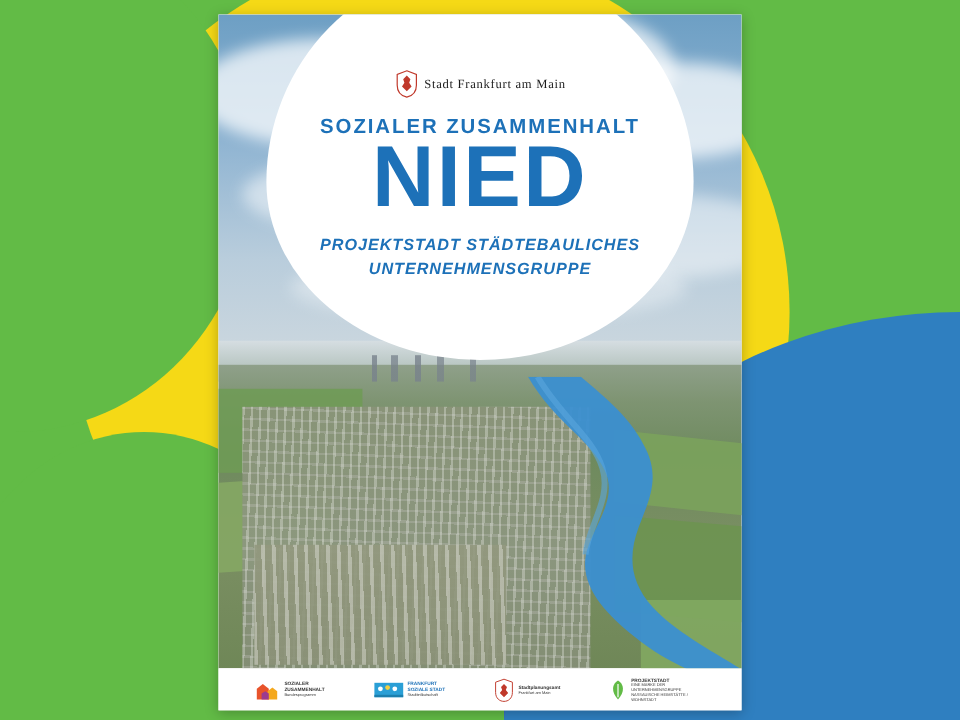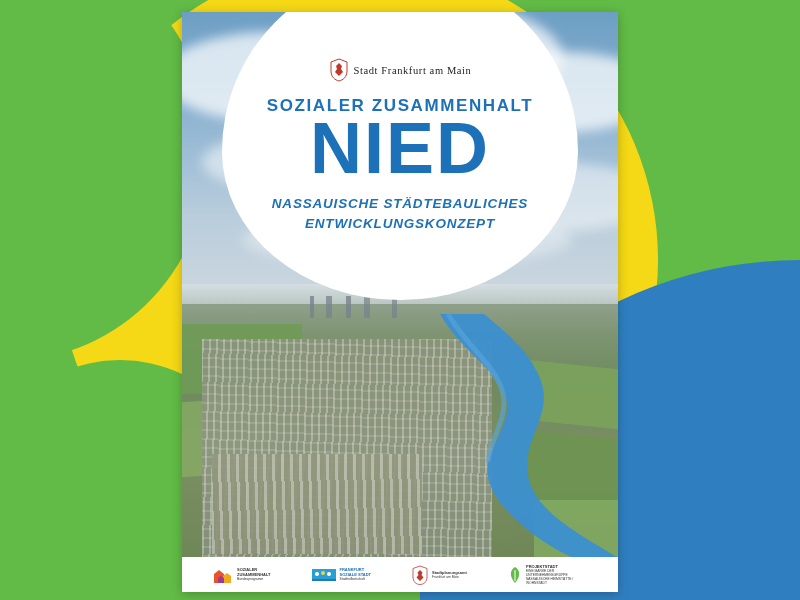--- a/index.html
+++ b/index.html
@@ -314,22 +314,22 @@
               <path d="M10 1 L18 4 V13 C18 19 14 22 10 23 C6 22 2 19 2 13 V4 Z" fill="#ffffff" stroke="#c0392b" stroke-width="1"></path>
               <path d="M10 5 L13 8 L12 11 L14 14 L10 18 L6 14 L8 11 L7 8 Z" fill="#c0392b"></path>
             </svg>
             <span class="crest-text">Stadt Frankfurt am Main</span>
           </div>
         </div>
 
         <div class="kicker">SOZIALER ZUSAMMENHALT</div>
         <div class="bigtitle">NIED</div>
         <div class="subtitle">
-          <div>NASSAUISCHE STÄDTEBAULICHES</div>
-          <div>ENTWICKLUNGSKONZEPT</div>
+          <div>PROJEKTSTADT STÄDTEBAULICHES</div>
+          <div>UNTERNEHMENSGRUPPE</div>
         </div>
       </div>
     </div>
 
     <div class="footer">
 
       <div class="logo">
         <svg class="logo-mark" width="22" height="20" viewBox="0 0 22 20">
           <path d="M2 18 V9 L7 5 L12 9 V18 Z" fill="#e8532b"></path>
           <path d="M11 18 V11 L15 8 L19 11 V18 Z" fill="#f4a81d"></path>

